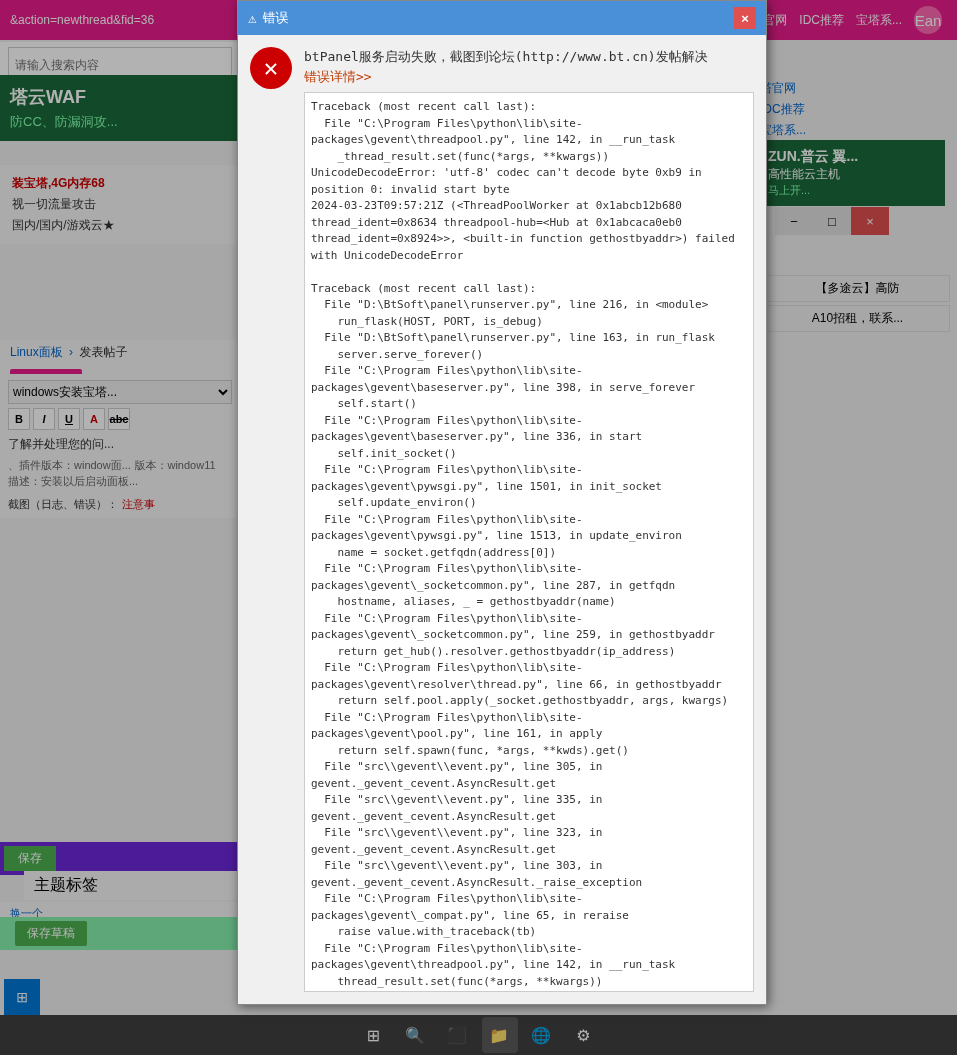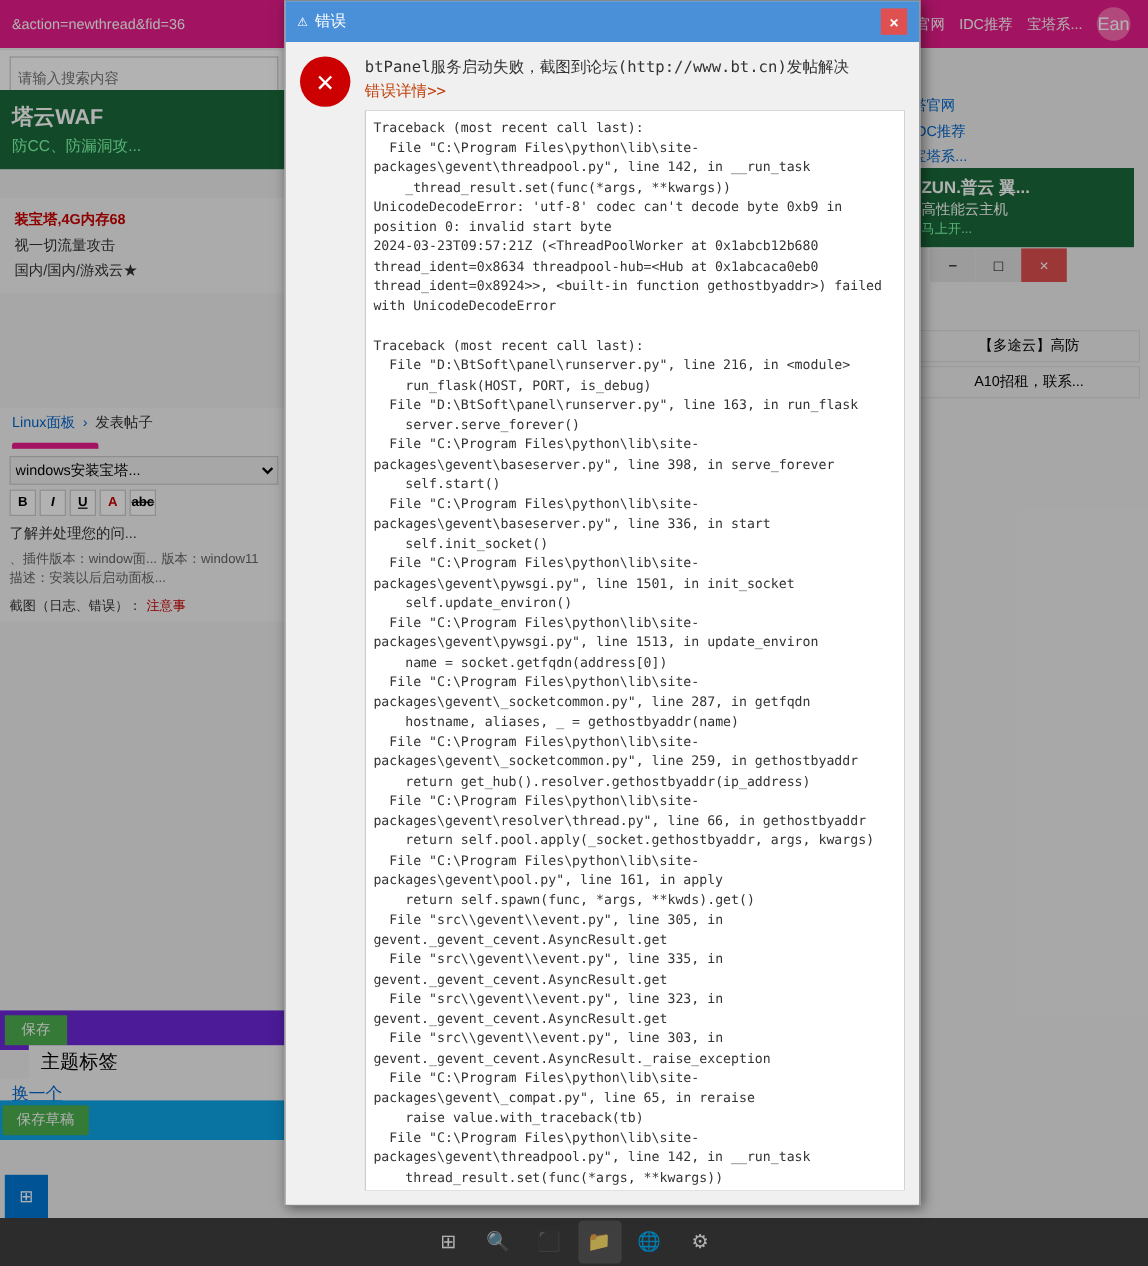--- a/index.html
+++ b/index.html
@@ -458,24 +458,24 @@
     <span class="form-note">注意事</span>
   </div>
 </div>
 
 <div style="position:absolute;bottom:180px;left:0;width:240px;padding:4px 4px;background:#6d28d9;">
   <button class="btn-save">保存</button>
 </div>
 <div style="position:absolute;bottom:155px;left:0;width:240px;padding:4px 10px;background:#f5f5f5;font-size:16px;margin-left:24px;">
   <span style="margin-right:8px;">主题标签</span>
 </div>
-<div style="position:absolute;bottom:130px;left:0;width:240px;padding:4px 10px;background:#f5f5f5;font-size:14px;">
+<div style="position:absolute;bottom:130px;left:0;width:240px;padding:4px 10px;background:#f5f5f5;font-size:11px;">
   <span style="color:#0066cc;cursor:pointer;text-decoration:underline;">换一个</span>
 </div>
-<div style="position:absolute;bottom:105px;left:0;width:240px;padding:4px 2px;background:#0ea5e9;">
+<div style="position:absolute;bottom:105px;left:0;width:240px;padding:4px 15px;background:#86efac;">
   <button style="background:#4CAF50;color:#fff;border:none;padding:4px 12px;font-size:12px;cursor:pointer;border-radius:2px;">保存草稿</button>
 </div>
 
 <div style="position:absolute;bottom:40px;left:4px;width:36px;height:36px;background:#0078d4;display:flex;align-items:center;justify-content:center;color:#fff;font-size:14px;">⊞</div>
 
 <div class="right-header">
   <span style="color:#fff;font-size:12px;cursor:pointer;">塔官网</span>
   <span style="color:#fff;font-size:12px;cursor:pointer;">IDC推荐</span>
   <span style="color:#fff;font-size:12px;cursor:pointer;">宝塔系...</span>
   <div class="user-avatar">

